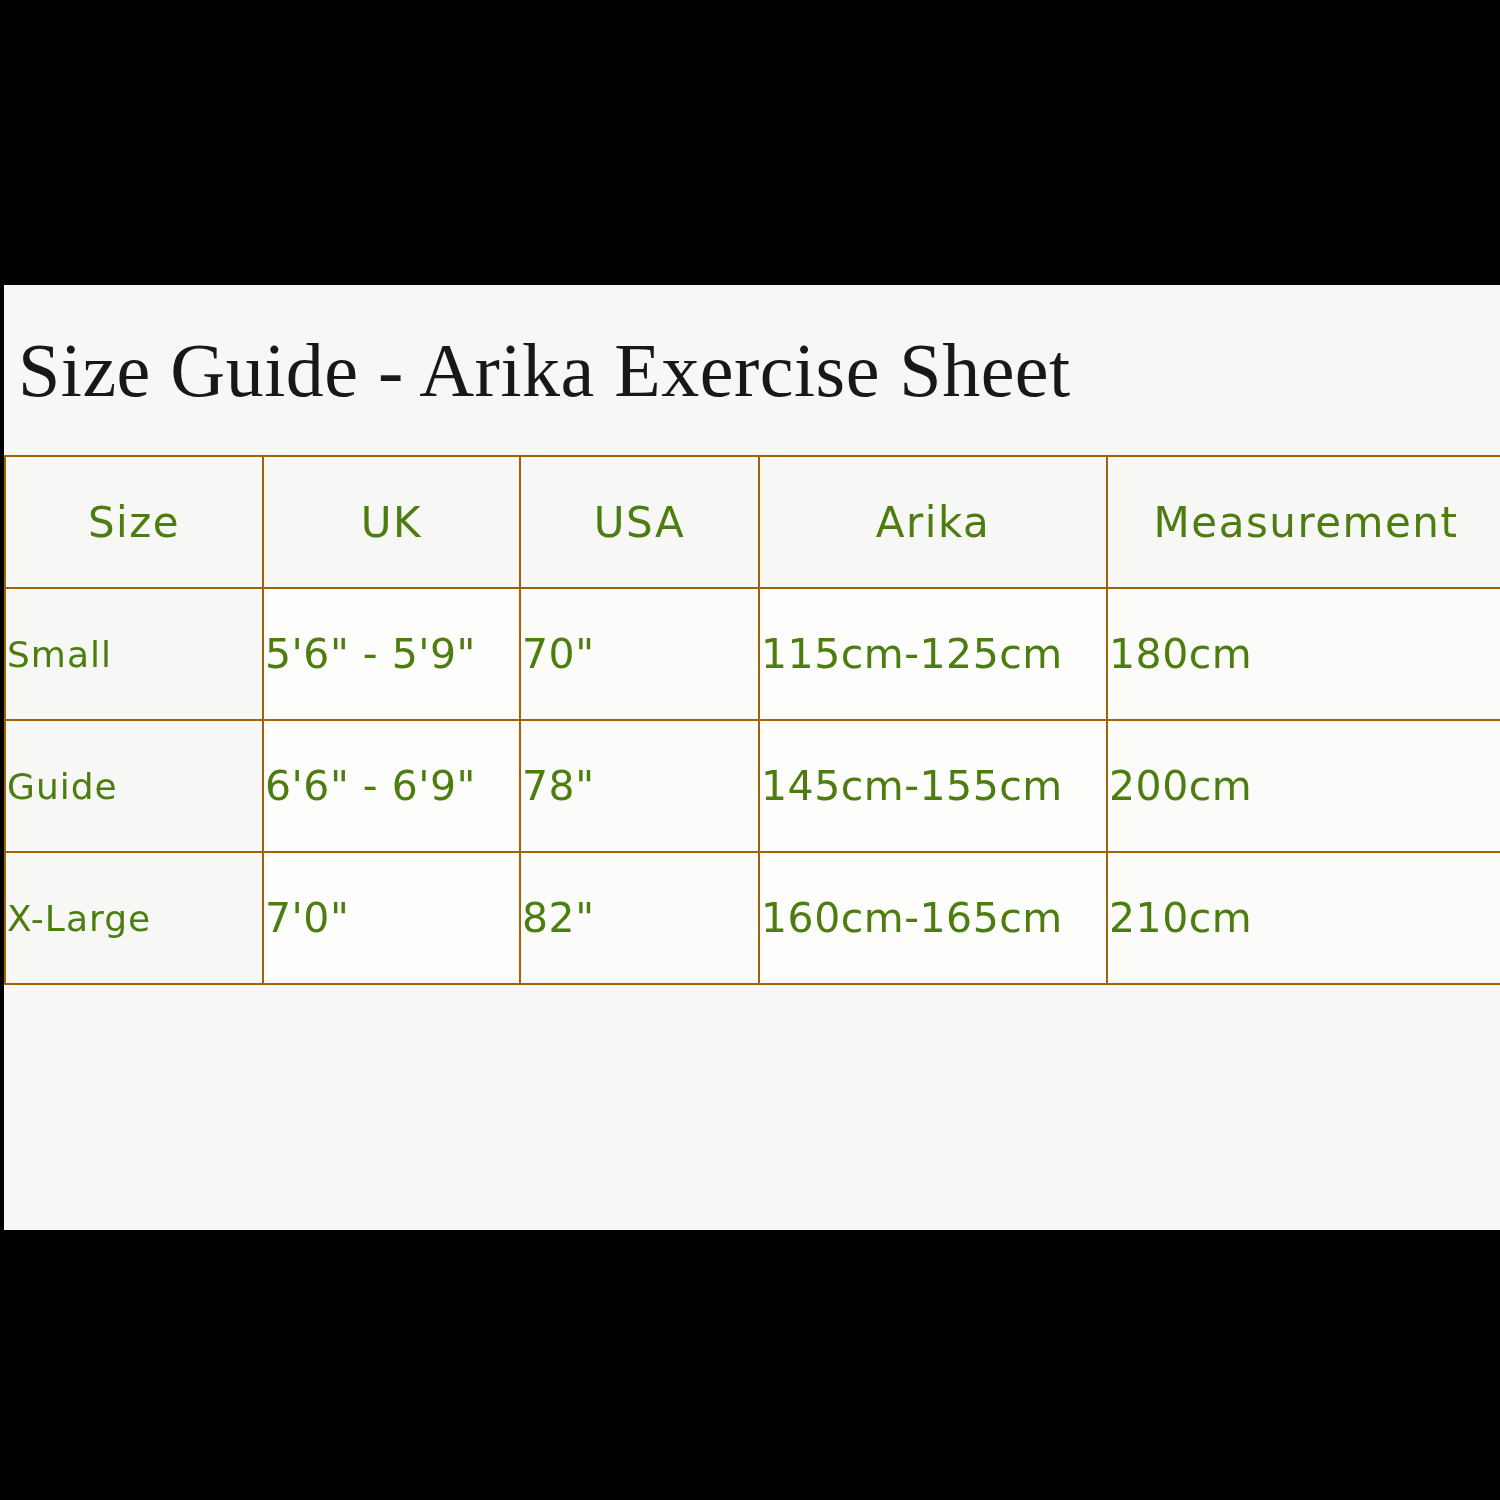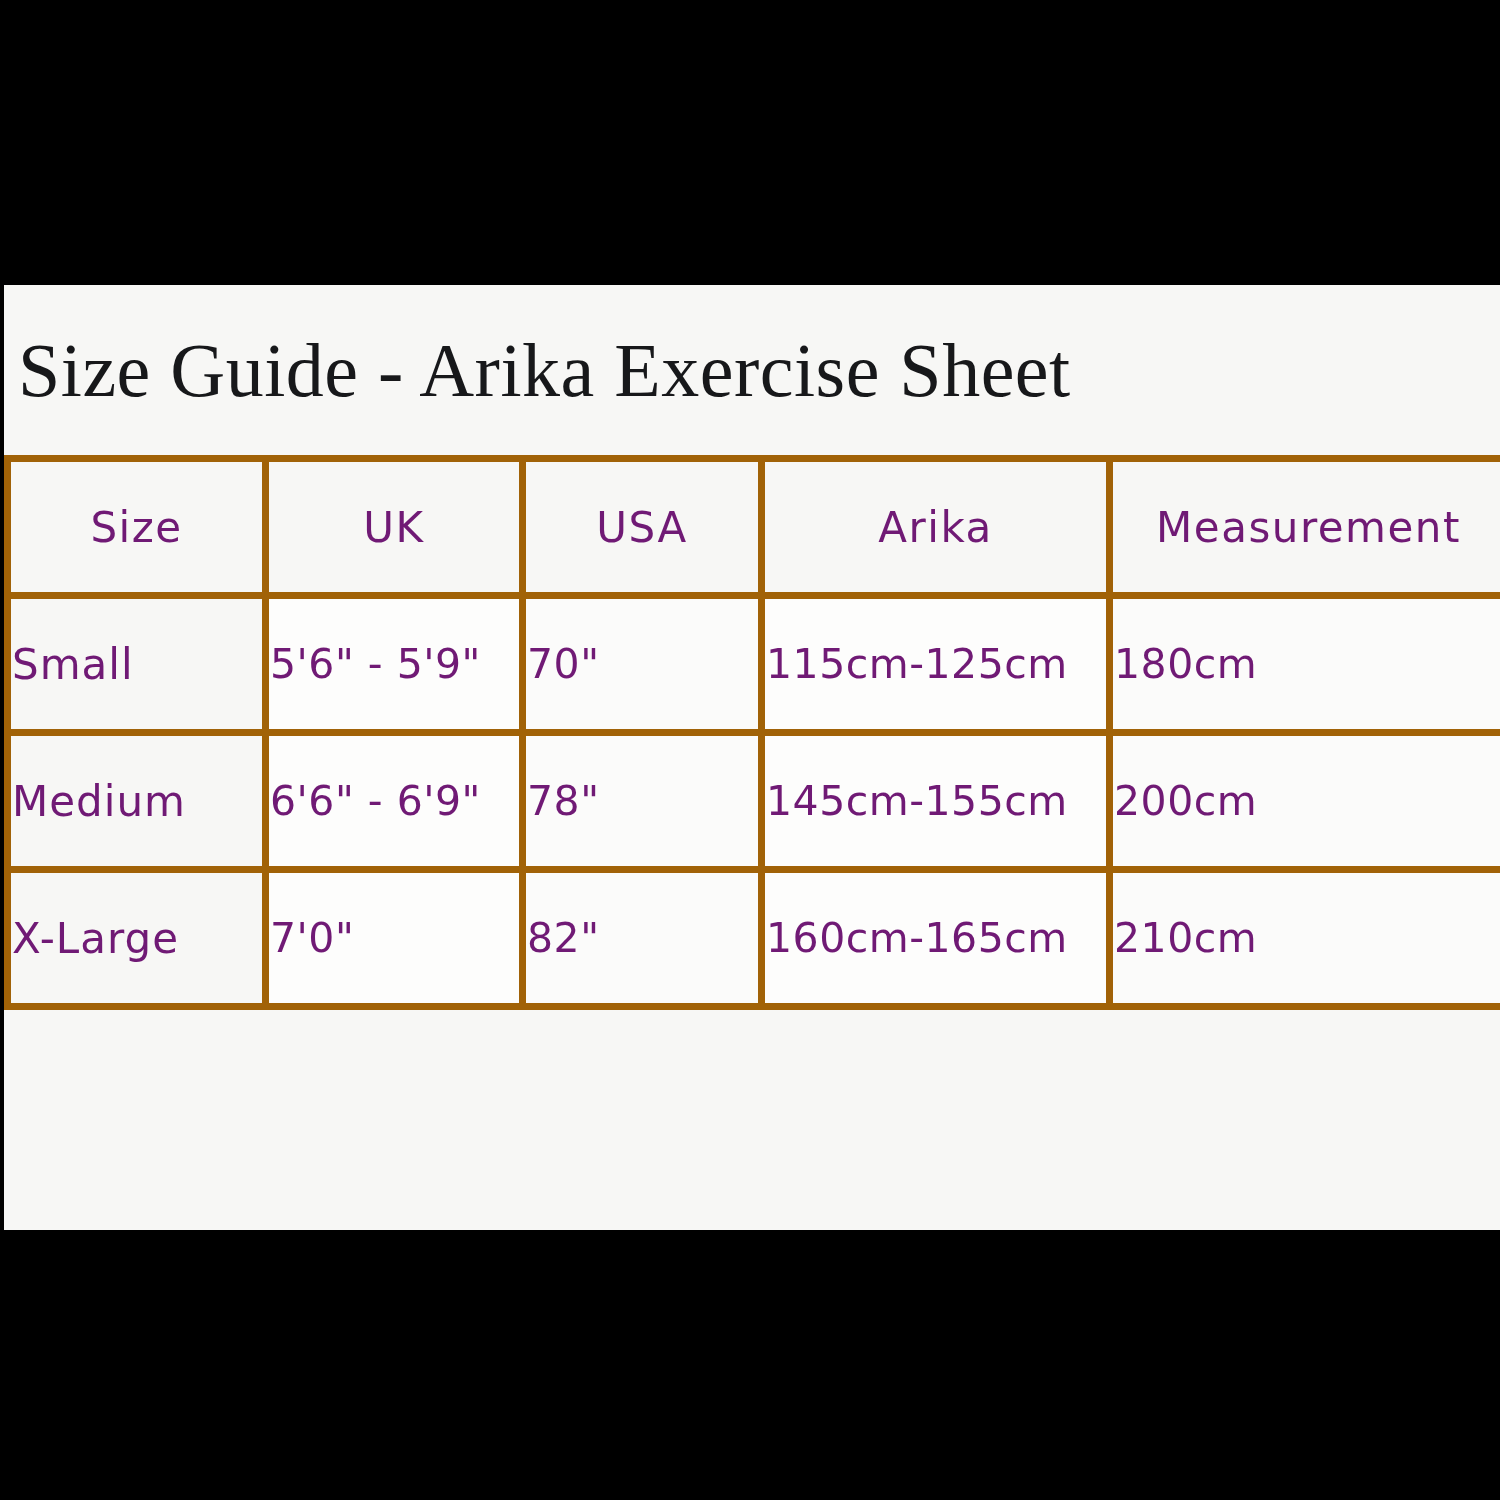--- a/index.html
+++ b/index.html
@@ -53,40 +53,40 @@
     table-layout: fixed;
   }
   table.size-table col.c0 { width: 258px; }
   table.size-table col.c1 { width: 257px; }
   table.size-table col.c2 { width: 239px; }
   table.size-table col.c3 { width: 348px; }
   table.size-table col.c4 { width: 398px; }
 
   table.size-table th,
   table.size-table td {
-    border: 7px solid #a16207;
+    border: 2px solid #a16207;
     vertical-align: middle;
-    color: #701a75;
+    color: #4d7c0f;
     font-family: "DejaVu Sans", sans-serif;
     font-weight: 400;
     background: #fbfbfa;
   }
   table.size-table thead th {
     height: 128px;
     font-size: 42px;
     letter-spacing: 1.5px;
     background: #f7f7f5;
   }
   table.size-table tbody td {
     height: 128px;
     font-size: 41px;
     letter-spacing: 0.5px;
   }
   table.size-table tbody td.size-cell {
-    font-size: 42px;
+    font-size: 36px;
     letter-spacing: 1px;
   }
   
   table.size-table tbody td:first-child,
   table.size-table thead th:first-child {
     background: #f7f7f5;
   }
   table.size-table tbody tr td:nth-child(2),
   table.size-table tbody tr td:nth-child(4) {
     background: #fdfdfc;
@@ -133,21 +133,21 @@
         </thead>
         <tbody>
           <tr>
             <td class="size-cell">Small</td>
             <td>5'6" - 5'9"</td>
             <td>70"</td>
             <td>115cm-125cm</td>
             <td>180cm</td>
           </tr>
           <tr>
-            <td class="size-cell">Medium</td>
+            <td class="size-cell">Guide</td>
             <td>6'6" - 6'9"</td>
             <td>78"</td>
             <td>145cm-155cm</td>
             <td>200cm</td>
           </tr>
           <tr>
             <td class="size-cell">X-Large</td>
             <td>7'0"</td>
             <td>82"</td>
             <td>160cm-165cm</td>

